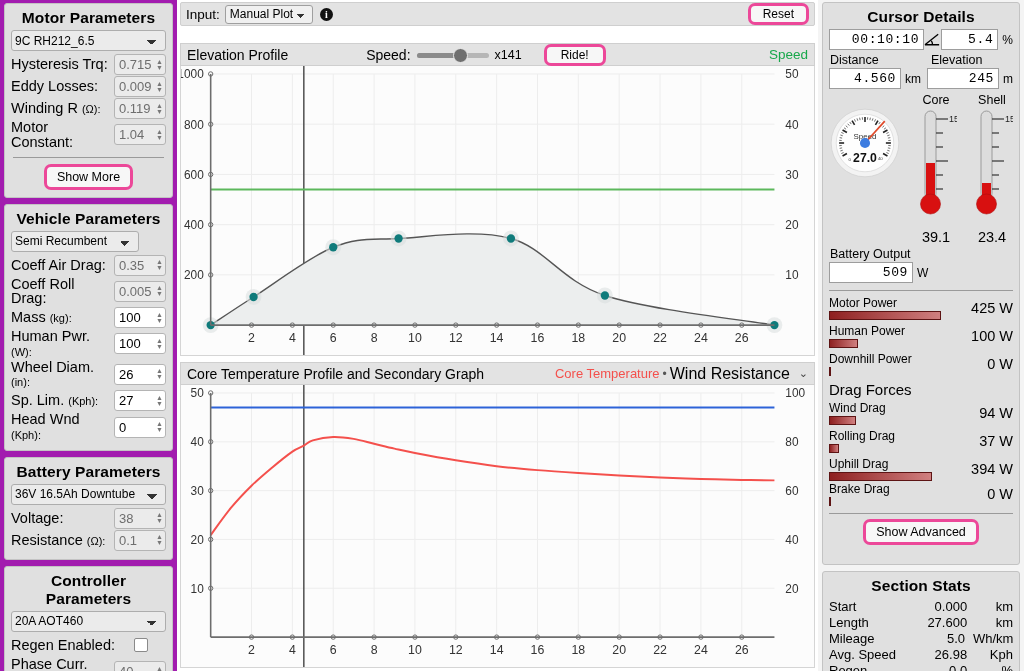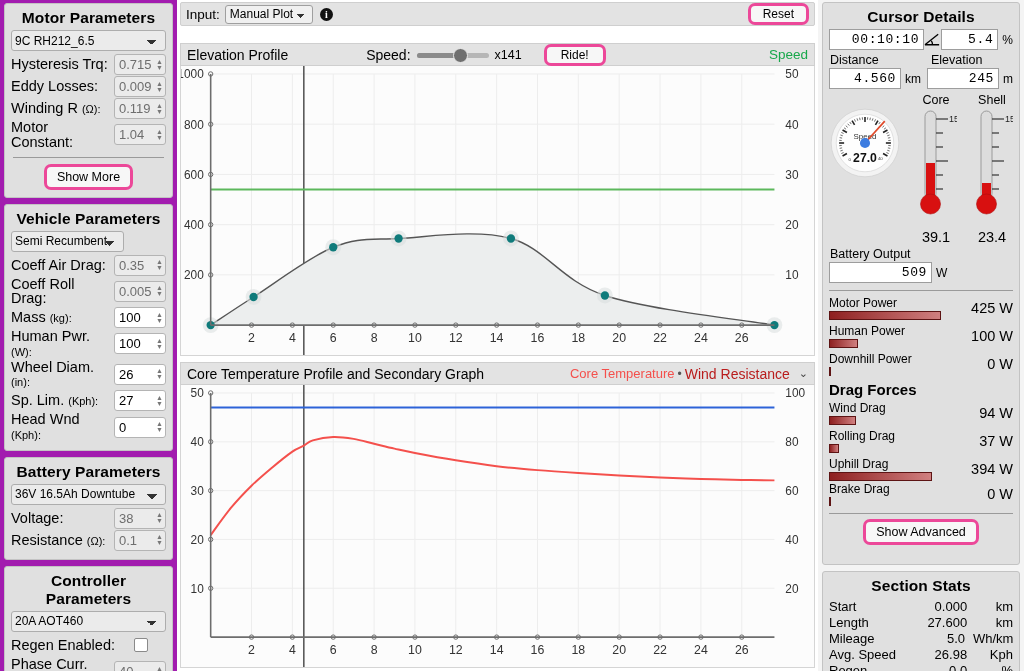--- a/index.html
+++ b/index.html
@@ -175,21 +175,21 @@
   }
   .slider .knob {
     position:absolute; top: 1px; left: 36px;
     width: 15px; height: 15px; border-radius: 50%;
     background: #6f6f6f; border: 1px solid #e9e9e9;
   }
   .x-mult { font-size: 12.5px; margin-left: 6px; }
   .ride-btn { margin-left: 22px; padding: 1px 14px; font-size: 12px; }
   .legend-speed { color: #17a84a; font-size: 13.5px; }
   .legend-red { color: #f4504c; font-size: 13px; }
-  .legend-blue { color: #b91c1c; font-size: 14px; }
+  .legend-blue { color: #000000; font-size: 16px; }
   .legend-dot { color: #555; font-size: 12px; margin: 0 3px; }
   .caret { font-size: 11px; color: #444; margin-left: 9px; }
 
   .plot-box {
     position: relative;
     border: 1px solid #d5d5d5;
     border-top: none;
     background: #fcfcfc;
     overflow: hidden;
   }
@@ -225,21 +225,21 @@
   .bar-label { font-size: 12px; margin-bottom: 1px; }
   .bar-row { display:flex; align-items:center; justify-content: flex-end; }
   .bar-left { flex: 1; padding-right: 6px; }
   .bar-track { height: 9px; width: 100%; }
   .bar-fill {
     height: 9px;
     background: linear-gradient(to right, #8e2020, #d08080);
     border: 1px solid #5d1414;
   }
   .bar-val { font-size: 14.5px; white-space: nowrap; }
-  .drag-title { font-weight: bold; font-size: 15px; margin: 5px 0 3px 0; }
+  .drag-title { font-weight: normal; font-size: 15px; margin: 5px 0 3px 0; }
 
   .stats-row { display: flex; font-size: 13px; margin: 1px 0; }
   .stats-row .k { width: 80px; }
   .stats-row .v { width: 66px; text-align: right; }
   .stats-row .u { width: 48px; text-align: right; padding-left: 8px;}
 </style>
 </head>
 <body>
 
 <div class="app">
@@ -292,21 +292,21 @@
         </span>
       </div>
       <div class="hr"></div>
       <div class="center">
         <button class="btn">Show More</button>
       </div>
     </div>
 
     <div class="panel">
       <div class="panel-title">Vehicle Parameters</div>
-      <select class="combo" style="width:113px">
+      <select class="combo" style="width:128px">
         <option>Semi Recumbent</option>
       </select>
       <div class="row">
         <span class="lbl">Coeff Air Drag:</span>
         <span class="spin disabled">
           <span class="val">0.35</span>
           <span class="arrows">
               <i>▲</i>
               <i>▼</i>
             </span>
@@ -748,21 +748,21 @@
               <line x1="21" y1="82" x2="28" y2="82"></line>
             </g>
             <text x="34" y="15" font-size="9" fill="#222" font-family="Liberation Sans, sans-serif">150</text>
           </svg>
           <div class="therm-val">23.4</div>
         </div>
       </div>
 
       <div class="sub-lbl" style="margin-top:2px">Battery Output</div>
       <div style="display:flex;align-items:center">
-        <span class="mono-field" style="width:103px">509</span>
+        <span class="mono-field" style="width:84px">509</span>
         <span class="unit-s">W</span>
       </div>
 
       <div class="hr" style="margin:7px 0 5px 0"></div>
 
       <div class="bar-row">
         <div class="bar-left">
           <div class="bar-label">Motor Power</div>
           <div class="bar-track">
               <div class="bar-fill" style="width: 82%;"></div>

